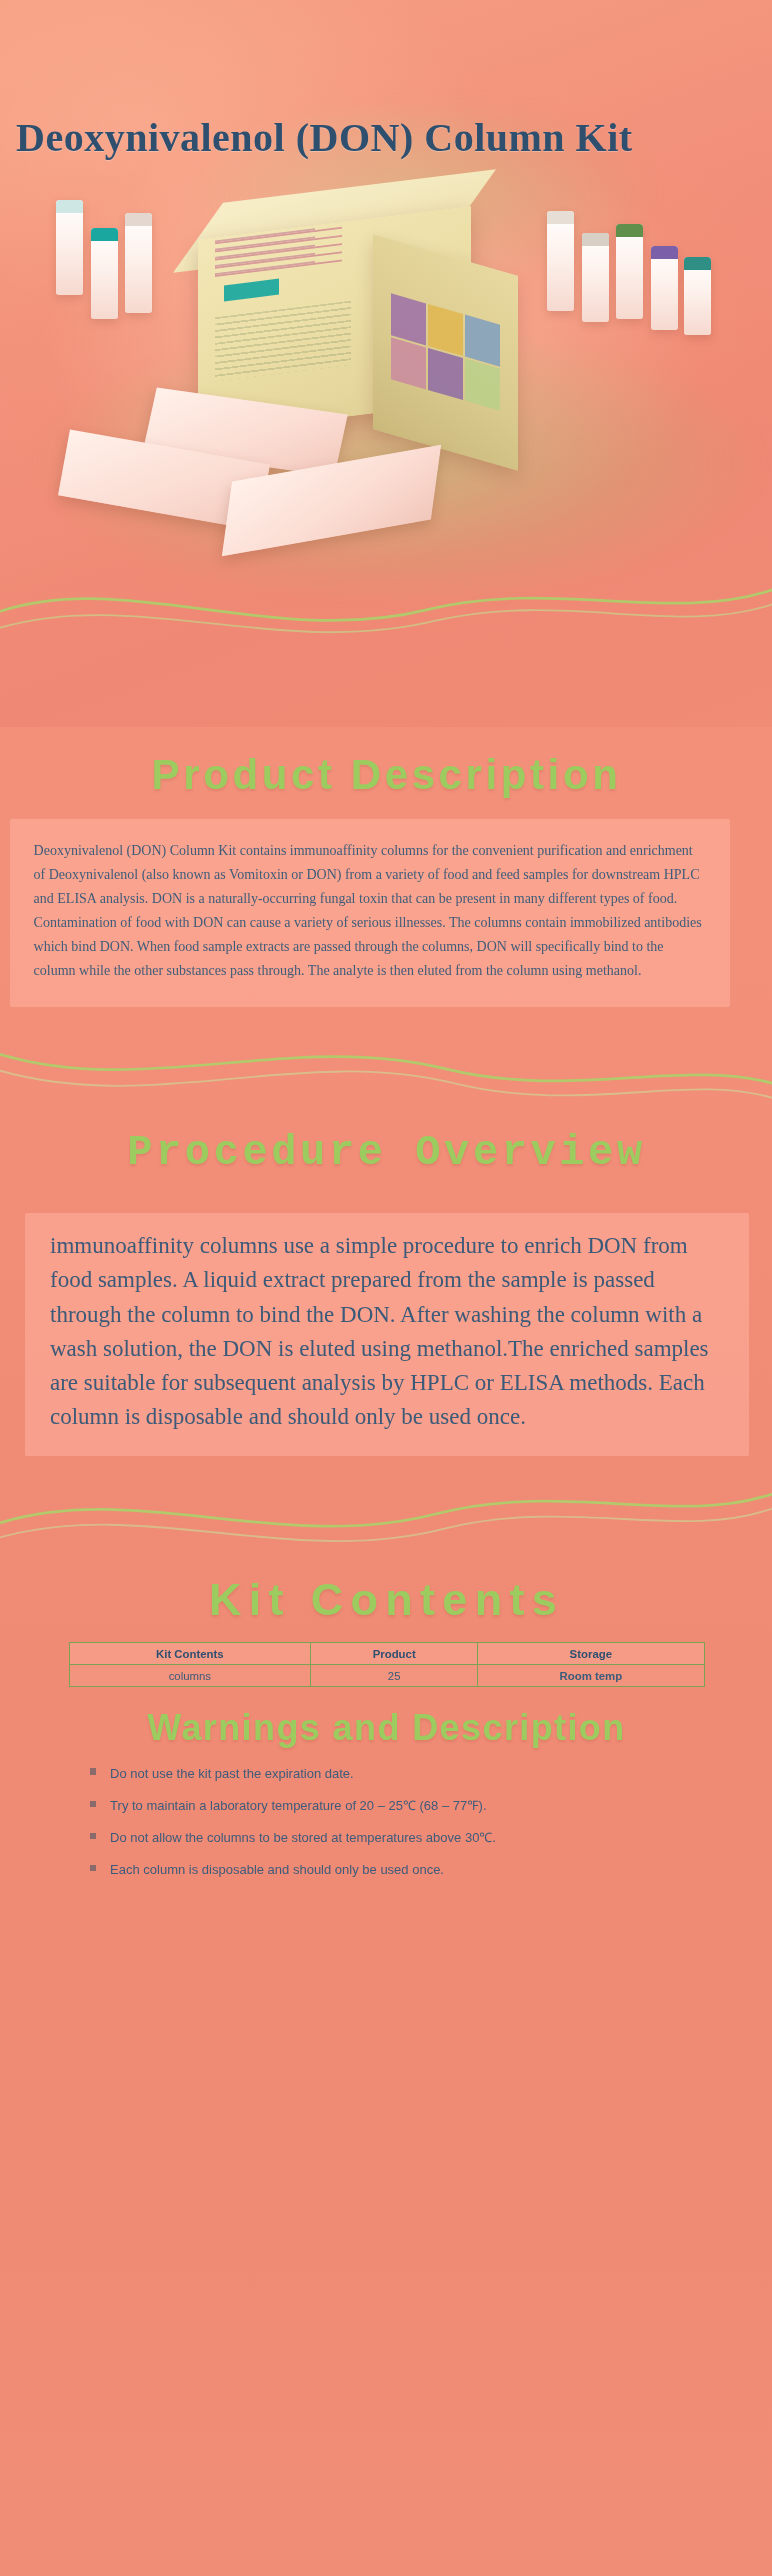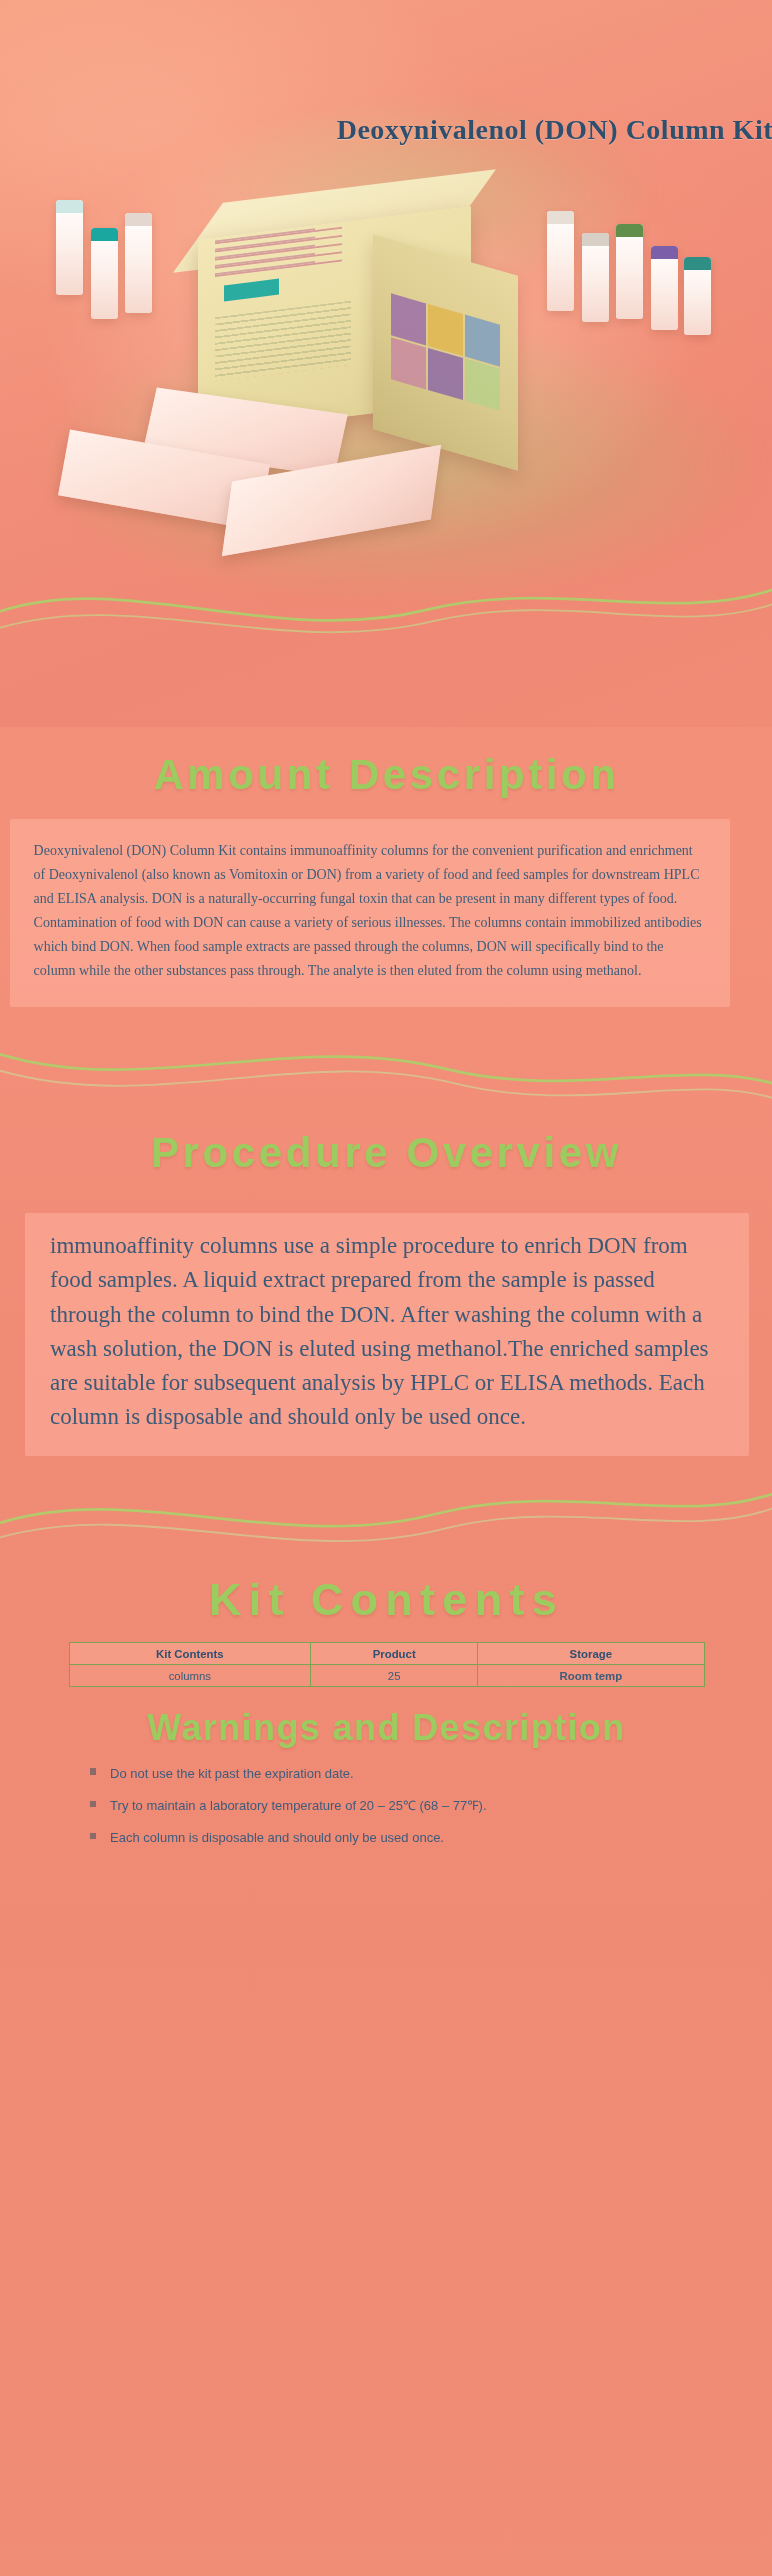--- a/index.html
+++ b/index.html
@@ -54,24 +54,24 @@
     position: absolute;
     left: 109px; top: 55px;
     width: 636px; height: 273px;
     background: radial-gradient(ellipse 327px 136px at 50% 50%, rgba(168,208,120,0.28) 0%, rgba(168,208,120,0) 72%);
     filter: blur(7.3px);
   }
   .hero-title {
     position: absolute;
     left: 16px; right: 0;
     top: 114px;
-    text-align: right;
+    text-align: left;
     font-family: "Liberation Serif", serif;
     font-weight: bold;
-    font-size: 28px;
+    font-size: 40px;
     letter-spacing: 0.5px;
     color: #2f4f6f;
     text-shadow: 0 0.9px 0 rgba(255,255,255,0.25);
     z-index: 6;
   }
 
   
   .photo {
     position: absolute;
     left: 0; top: 173px;
@@ -200,21 +200,21 @@
 
   .section-title {
     text-align: center;
     font-family: "Liberation Sans", sans-serif;
     font-weight: bold;
     color: #9ccc5f;
     letter-spacing: 3.6px;
     text-shadow: 0 1.8px 2.7px rgba(150,70,50,0.18);
   }
   .t-desc  { font-size: 42px; padding-top: 23.6px; }
-  .t-proc  { font-size: 42px; padding-top: 16.4px; }
+  .t-proc  { font-size: 42px; padding-top: 16.4px; font-family: Liberation Mono, monospace; }
   .t-kit   { font-size: 45px; padding-top: 18px; letter-spacing: 7.3px; }
   .t-warn  { font-size: 36px; padding-top: 5.5px; letter-spacing: 1.4px; }
 
   .card {
     margin: 20px auto 0;
     background: rgba(255,178,160,0.55);
     border-radius: 1.8px;
   }
   .card-desc {
     width: 673px;
@@ -347,21 +347,21 @@
         </div>
     </div>
 
     <svg class="wave wave-hero" viewBox="0 0 850 90" preserveAspectRatio="none">
       <path d="M0,52 C140,6 300,92 470,50 C610,16 740,66 850,28" fill="none" stroke="#a8d46a" stroke-width="3" opacity="0.85"></path>
       <path d="M0,70 C150,26 310,104 480,62 C620,30 745,80 850,44" fill="none" stroke="#bfe08c" stroke-width="2" opacity="0.6"></path>
     </svg>
   </div>
 
   <div class="section">
-    <div class="section-title t-desc">Amount Description</div>
+    <div class="section-title t-desc">Product Description</div>
     <div class="card card-desc">Deoxynivalenol (DON) Column Kit contains immunoaffinity columns for the convenient purification and enrichment of Deoxynivalenol (also known as Vomitoxin or DON) from a variety of food and feed samples for downstream HPLC and ELISA analysis. DON is a naturally-occurring fungal toxin that can be present in many different types of food. Contamination of food with DON can cause a variety of serious illnesses. The columns contain immobilized antibodies which bind DON. When food sample extracts are passed through the columns, DON will specifically bind to the column while the other substances pass through. The analyte is then eluted from the column using methanol.</div>
   </div>
 
   <div class="spacer-32"></div>
 
   <div class="section">
     <svg class="wave wave-mid" style="position:relative; top:0; margin-top:-9px;" viewBox="0 0 850 90" preserveAspectRatio="none">
       <path d="M0,30 C160,78 320,4 490,46 C630,80 750,34 850,62" fill="none" stroke="#a8d46a" stroke-width="3" opacity="0.85"></path>
       <path d="M0,48 C170,96 330,20 500,62 C640,96 755,50 850,78" fill="none" stroke="#c6e39a" stroke-width="2" opacity="0.55"></path>
     </svg>
@@ -406,19 +406,23 @@
       <li>
         <span class="bullet"></span>
         <span>Do not use the kit past the expiration date.</span>
       </li>
       <li>
         <span class="bullet"></span>
         <span>Try to maintain a laboratory temperature of 20 – 25℃ (68 – 77℉).</span>
       </li>
       <li>
         <span class="bullet"></span>
+        <span>Do not allow the columns to be stored at temperatures above 30℃.</span>
+      </li>
+      <li>
+        <span class="bullet"></span>
         <span>Each column is disposable and should only be used once.</span>
       </li>
     </ul>
   </div>
 
 </div>
 
 
 </body></html>

